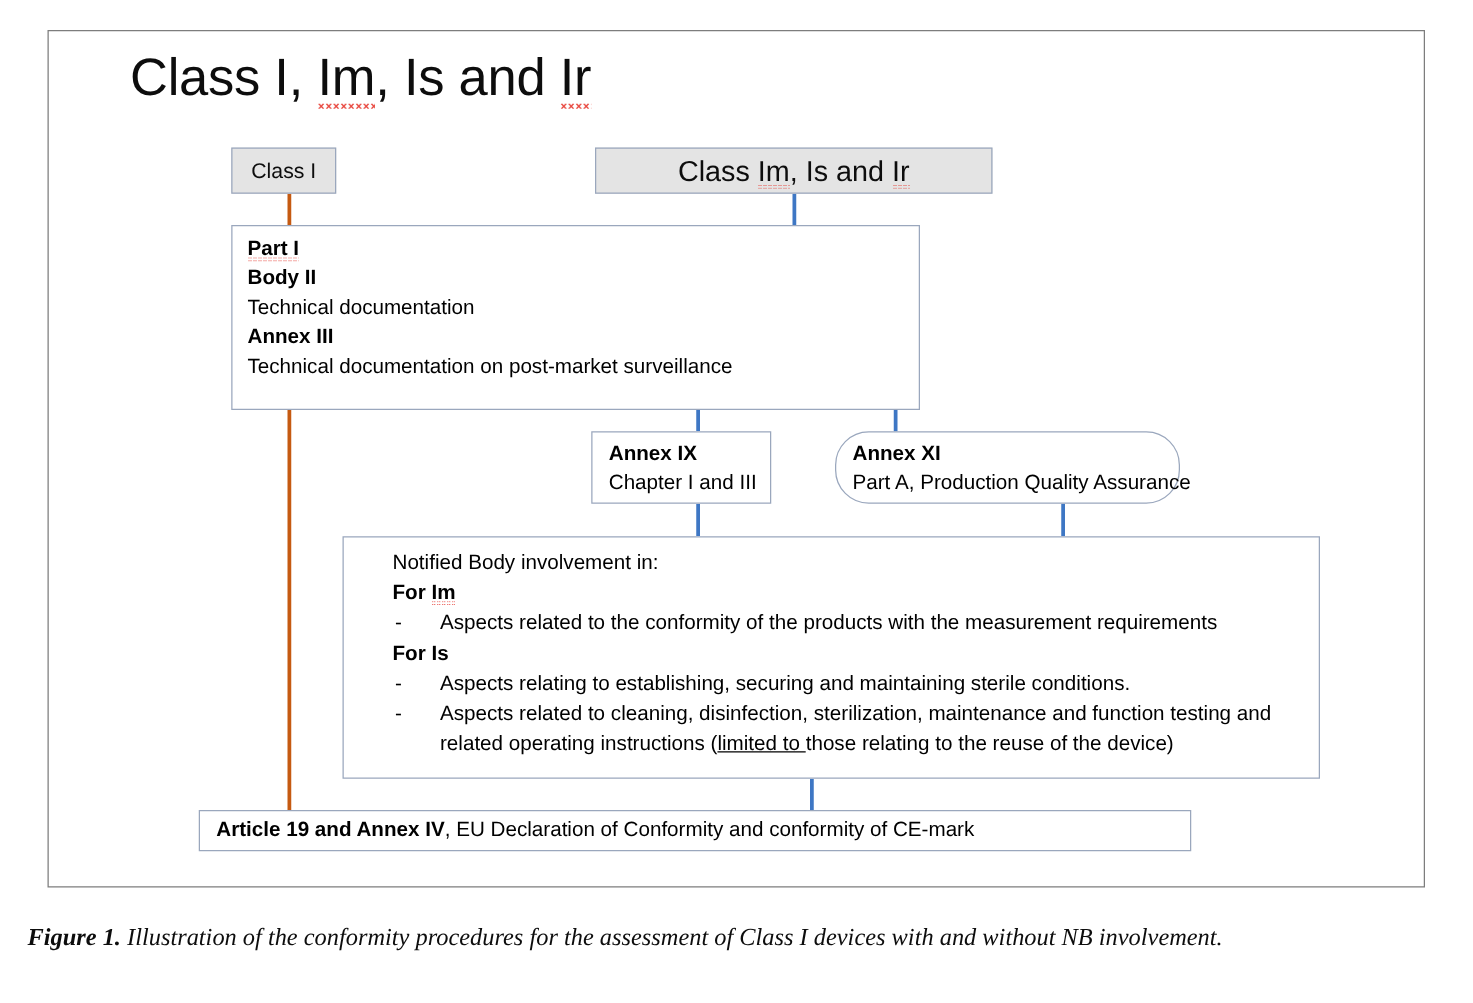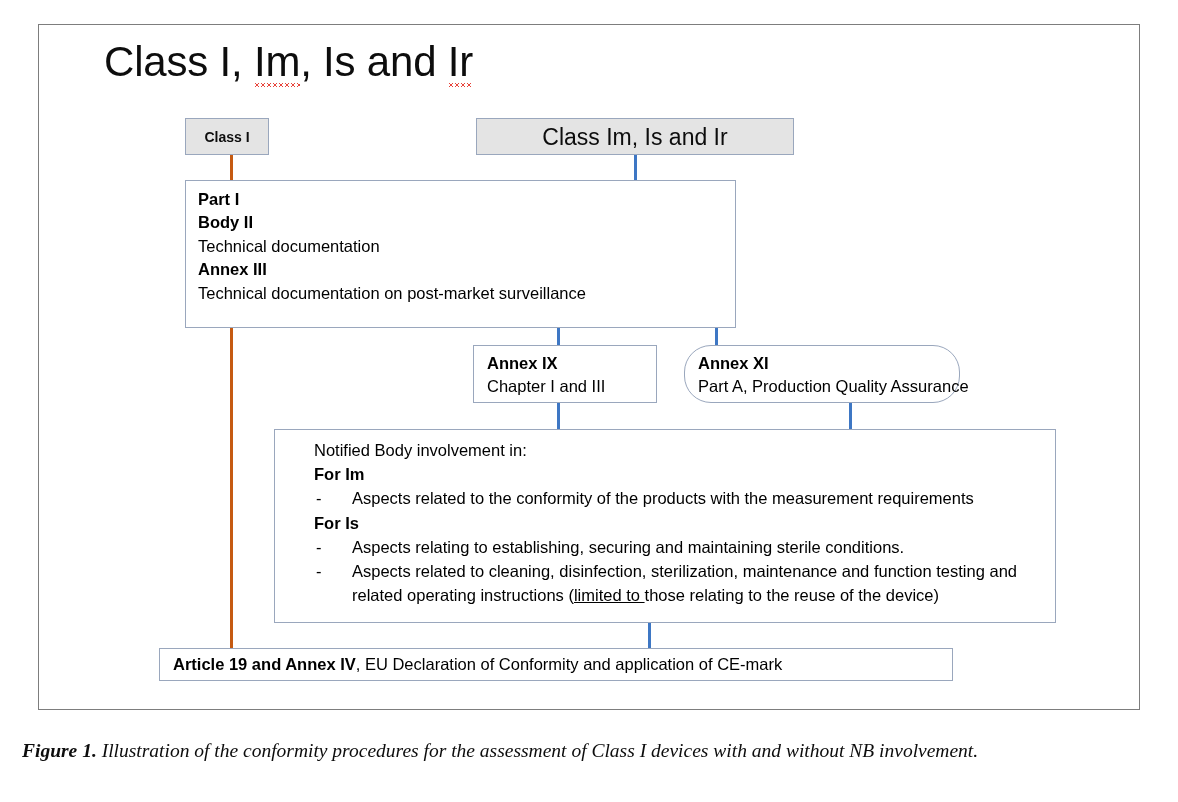--- a/index.html
+++ b/index.html
@@ -69,21 +69,21 @@
     font-size: 17.5px;
     line-height: 24px;
     color: #0d0d0d;
   }
 
   
   #class-i-box {
     left: 185px; top: 118px; width: 84px; height: 37px;
     display: flex; align-items: center; justify-content: center;
   }
-  #class-i-box .node-text { font-size: 14px; font-weight: bold; }
+  #class-i-box .node-text { font-size: 17px; }
 
   #class-mir-box {
     left: 476px; top: 118px; width: 318px; height: 37px;
     display: flex; align-items: center; justify-content: center;
   }
   #class-mir-box .node-text { font-size: 23px; white-space: nowrap; }
 
   
   #annex-main-box {
     left: 185px; top: 180px; width: 551px; height: 148px;
@@ -91,26 +91,26 @@
   }
   #annex-main-box .line {
     font-size: 16.5px;
     line-height: 23.4px;
     white-space: nowrap;
   }
   .bold { font-weight: bold; }
 
   
   #annex-ix-box {
-    left: 473px; top: 345px; width: 184px; height: 58px;
+    left: 473px; top: 345px; width: 144px; height: 58px;
     padding: 6px 0 0 13px;
   }
   
   #annex-xi-box {
-    left: 684px; top: 345px; width: 276px; height: 58px;
+    left: 668px; top: 345px; width: 276px; height: 58px;
     padding: 6px 0 0 13px;
     border-radius: 27px;
   }
   #annex-ix-box .line, #annex-xi-box .line {
     font-size: 16.5px;
     line-height: 23.4px;
     white-space: nowrap;
   }
 
   
@@ -247,18 +247,18 @@
     <span>Aspects relating to establishing, securing and maintaining sterile conditions.</span>
   </div>
 
   <div class="line bullet">
     <span class="dash">-</span>
     <span>Aspects related to cleaning, disinfection, sterilization, maintenance and function testing and related operating instructions (<u>limited to </u>those relating to the reuse of the device)</span>
   </div>
 </div>
 
 <div class="node" id="article-box">
-  <div class="line"><span class="bold">Article 19 and Annex IV</span><span>, EU Declaration of Conformity and application of CE-mark</span></div>
+  <div class="line"><span class="bold">Article 19 and Annex IV</span><span>, EU Declaration of Conformity and conformity of CE-mark</span></div>
 </div>
 
 <div id="figure-caption">
   <span class="cap-label">Figure 1.</span><span> Illustration of the conformity procedures for the assessment of Class I devices with and without NB involvement.</span>
 </div>
 
 </body></html>

